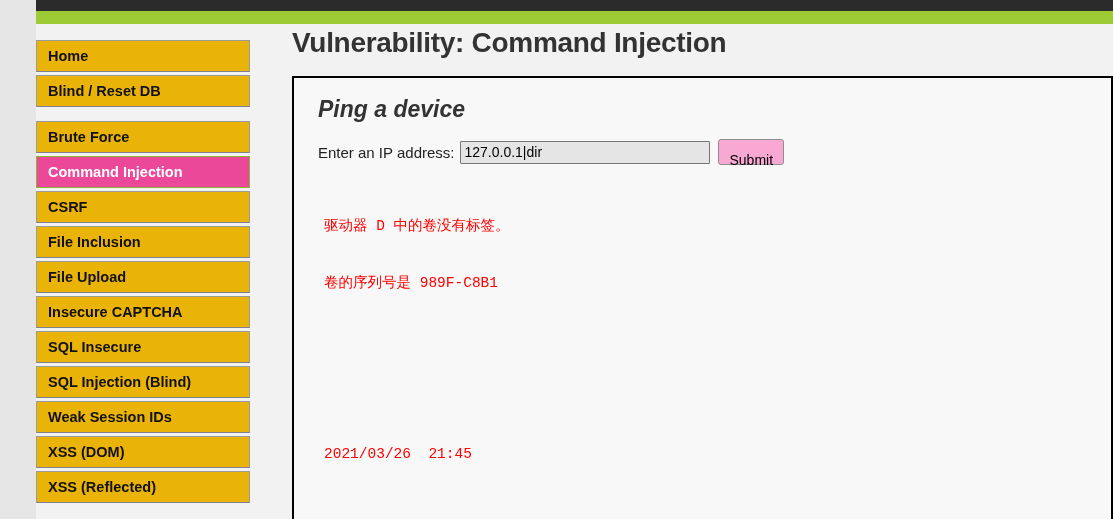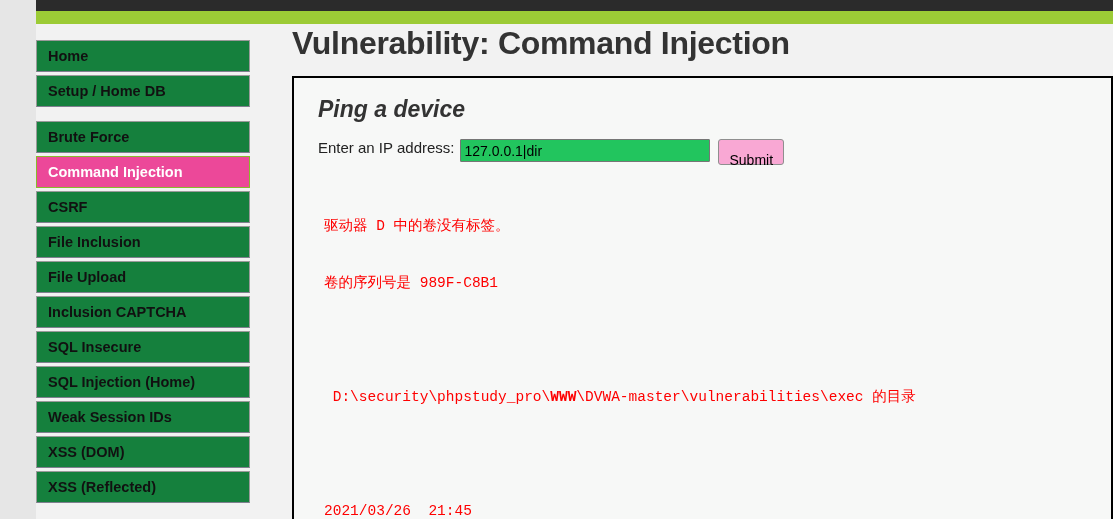--- a/index.html
+++ b/index.html
@@ -39,21 +39,21 @@
   
   #sidebar {
     position: absolute;
     left: 0;
     top: 40px;
     width: 214px;
   }
   .nav-group { margin-bottom: 14px; }
   .nav-item {
     display: block;
-    background: #15803d;
+    background: #eab308;
     border: 1px solid #9a9a9a;
     border-bottom-color: #7f7f8f;
     padding: 7px 0 7px 11px;
     margin-bottom: 3px;
     font-weight: bold;
     font-size: 14.5px;
     color: #111;
     line-height: 16px;
     box-sizing: border-box;
     height: 32px;
@@ -66,21 +66,21 @@
     color: #ffffff;
   }
   
   #main {
     position: absolute;
     left: 256px;
     top: 24px;
     width: 821px;
   }
   #page-title {
-    font-size: 32px;
+    font-size: 28px;
     font-weight: bold;
     color: #333333;
     margin: 0 0 14px 0;
     letter-spacing: -0.3px;
     line-height: 38px;
   }
   #panel {
     border: 2px solid #000000;
     background: #f7f8f7;
     padding: 14px 0 0 0;
@@ -93,36 +93,37 @@
     font-size: 23px;
     font-weight: bold;
     color: #333333;
     margin: 3px 0 16px 2px;
     line-height: 28px;
     font-style: italic;
   }
   
   #ping-form {
     display: flex;
+    align-items: center;
     margin: 0 0 14px 2px;
   }
   #ip-label {
     font-size: 15px;
     color: #222;
     margin-right: 6px;
     white-space: nowrap;
   }
   #ip-input {
     width: 250px;
     height: 23px;
     font-family: "Liberation Sans", sans-serif;
     font-size: 14px;
     padding: 1px 3px;
     border: 1px solid #767676;
-    background: #22c55e;
+    background: #e5e5e5;
     color: #000;
     box-sizing: border-box;
     border-radius: 1px;
   }
   #submit-button {
     margin-left: 8px;
     height: 25px;
     padding: 12px 10px;
     font-family: "Liberation Sans", sans-serif;
     font-size: 14px;
@@ -150,32 +151,32 @@
 
 <div id="page">
 
   <div id="topbar-dark"></div>
   <div id="topbar-green"></div>
 
   <nav id="sidebar">
 
     <div class="nav-group">
       <a class="nav-item">Home</a>
-      <a class="nav-item">Setup / Home DB</a>
+      <a class="nav-item">Blind / Reset DB</a>
     </div>
 
     <div class="nav-group">
       <a class="nav-item">Brute Force</a>
       <a class="nav-item active">Command Injection</a>
       <a class="nav-item">CSRF</a>
       <a class="nav-item">File Inclusion</a>
       <a class="nav-item">File Upload</a>
-      <a class="nav-item">Inclusion CAPTCHA</a>
+      <a class="nav-item">Insecure CAPTCHA</a>
       <a class="nav-item">SQL Insecure</a>
-      <a class="nav-item">SQL Injection (Home)</a>
+      <a class="nav-item">SQL Injection (Blind)</a>
       <a class="nav-item">Weak Session IDs</a>
       <a class="nav-item">XSS (DOM)</a>
       <a class="nav-item">XSS (Reflected)</a>
 
     </div>
 
   </nav>
 
   <main id="main">
 
@@ -189,21 +190,20 @@
         <div id="ping-form">
           <label id="ip-label">Enter an IP address:</label>
           <input id="ip-input" type="text" value="127.0.0.1|dir" style="">
           <button id="submit-button">Submit</button>
         </div>
 
         <div id="cmd-output">
           <div class="ind-1">驱动器 D 中的卷没有标签。</div>
           <div class="ind-1">卷的序列号是 989F-C8B1</div>
           <div class="blank"></div>
-          <div class="ind-1"><span> D:\security\phpstudy_pro\</span><span class="bold">WWW</span><span>\DVWA-master\vulnerabilities\exec 的目录</span></div>
           <div class="blank"></div>
           <div class="ind-1">2021/03/26  21:45</div>
           
           
           
           
           
           
           
           

